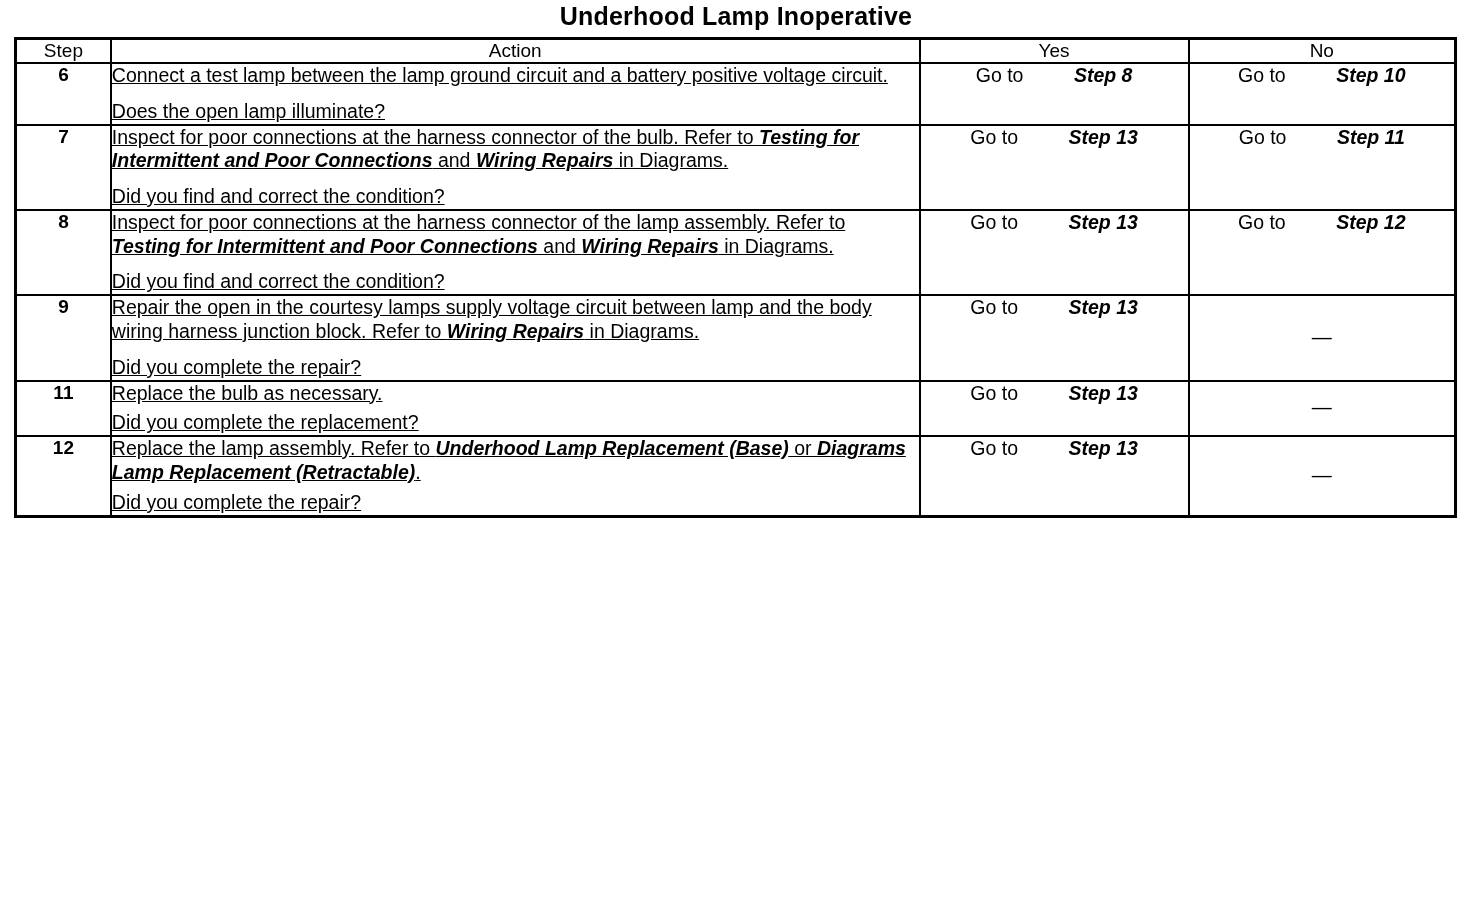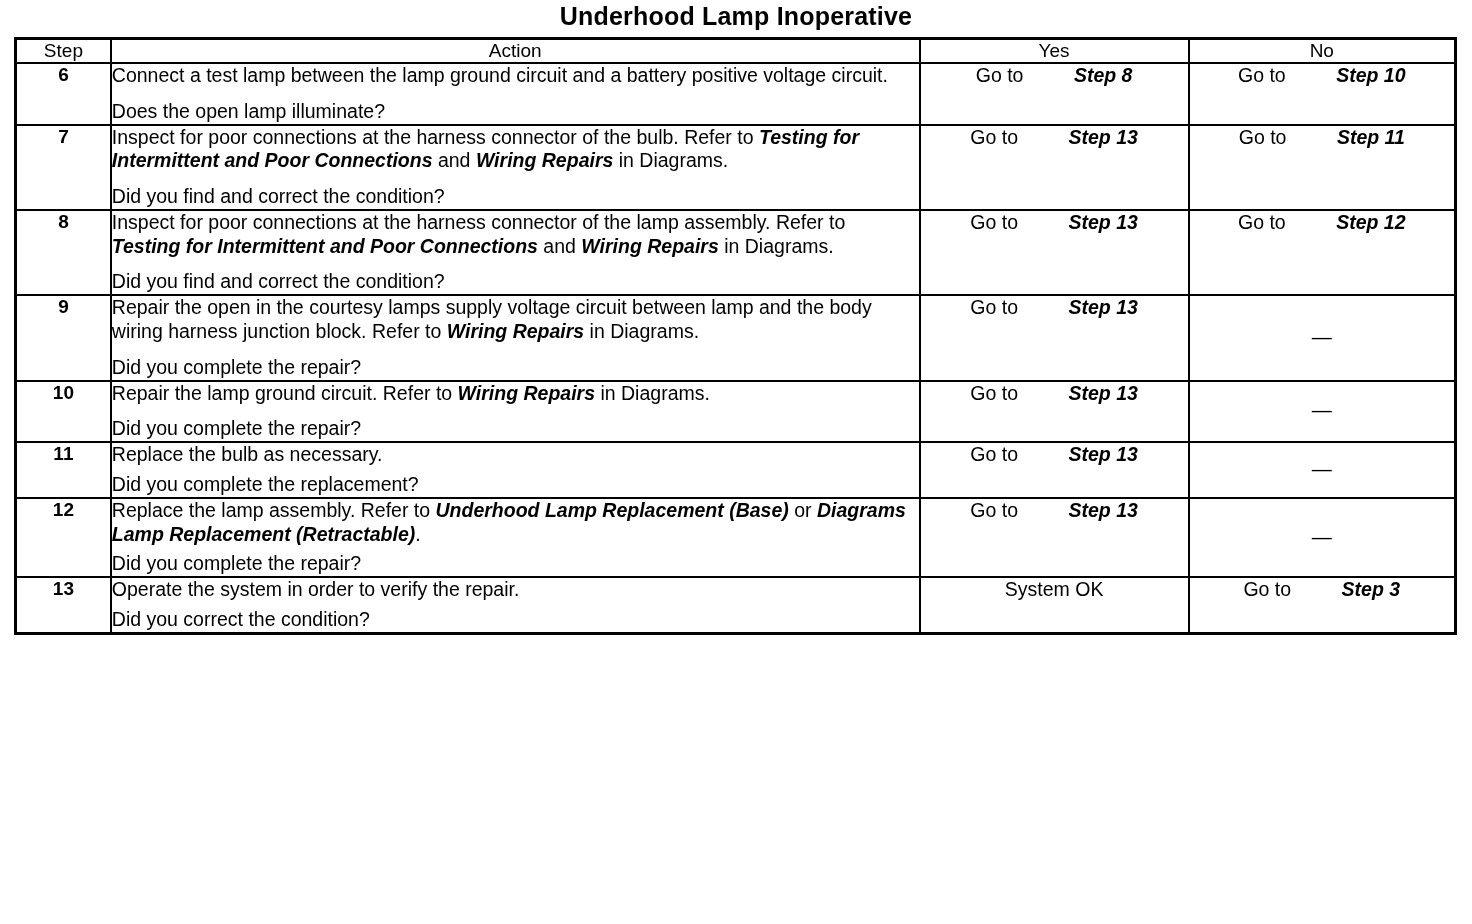--- a/index.html
+++ b/index.html
@@ -58,20 +58,21 @@
     text-align: center;
     vertical-align: middle;
     font-size: 19px;
     font-weight: bold;
     font-family: "Liberation Sans", sans-serif;
   }
   td.action {
     padding: 5px 8px 6px 10px;
     font-size: 19.5px;
     line-height: 1.22;
+    text-decoration: underline;
   }
   td.action .q {
     margin-top: 12px;
   }
   td.action p {
     margin: 0;
   }
   td.yesno {
     font-size: 19.5px;
     text-align: center;
@@ -171,71 +172,45 @@
           <p class="q">Did you complete the repair?</p>
         </td>
         <td class="yesno">
           <span>Go to </span><span class="stepref">Step 13</span>
         </td>
         <td class="yesno dash">
           <span class="dashmark">—</span>
         </td>
       </tr>
 
-      <tr>
-        <td class="step">10</td>
-        <td class="action">
-          <p><span>Repair the lamp ground circuit. Refer to </span><i class="em">Wiring Repairs</i><span> in Diagrams.</span></p>
-          <p class="q">Did you complete the repair?</p>
+
+      <tr>
+        <td class="step">11</td>
+        <td class="action">
+          <p>Replace the bulb as necessary.</p>
+          <p class="q" style="margin-top:6px">Did you complete the replacement?</p>
         </td>
         <td class="yesno">
           <span>Go to </span><span class="stepref">Step 13</span>
         </td>
         <td class="yesno dash">
           <span class="dashmark">—</span>
         </td>
       </tr>
 
       <tr>
-        <td class="step">11</td>
-        <td class="action">
-          <p>Replace the bulb as necessary.</p>
-          <p class="q" style="margin-top:6px">Did you complete the replacement?</p>
+        <td class="step">12</td>
+        <td class="action">
+          <p><span>Replace the lamp assembly. Refer to </span><i class="em">Underhood Lamp Replacement (Base)</i><span> or </span><i class="em">Diagrams Lamp Replacement (Retractable)</i><span>.</span></p>
+          <p class="q" style="margin-top:6px">Did you complete the repair?</p>
         </td>
         <td class="yesno">
           <span>Go to </span><span class="stepref">Step 13</span>
         </td>
         <td class="yesno dash">
           <span class="dashmark">—</span>
         </td>
       </tr>
 
-      <tr>
-        <td class="step">12</td>
-        <td class="action">
-          <p><span>Replace the lamp assembly. Refer to </span><i class="em">Underhood Lamp Replacement (Base)</i><span> or </span><i class="em">Diagrams Lamp Replacement (Retractable)</i><span>.</span></p>
-          <p class="q" style="margin-top:6px">Did you complete the repair?</p>
-        </td>
-        <td class="yesno">
-          <span>Go to </span><span class="stepref">Step 13</span>
-        </td>
-        <td class="yesno dash">
-          <span class="dashmark">—</span>
-        </td>
-      </tr>
-
-      <tr>
-        <td class="step">13</td>
-        <td class="action">
-          <p>Operate the system in order to verify the repair.</p>
-          <p class="q" style="margin-top:6px">Did you correct the condition?</p>
-        </td>
-        <td class="yesno">
-          <span>System OK</span>
-        </td>
-        <td class="yesno">
-          <span>Go to </span><span class="stepref">Step 3</span>
-        </td>
-      </tr>
 
     </tbody>
   </table>
 </div>
 
 </body></html>

